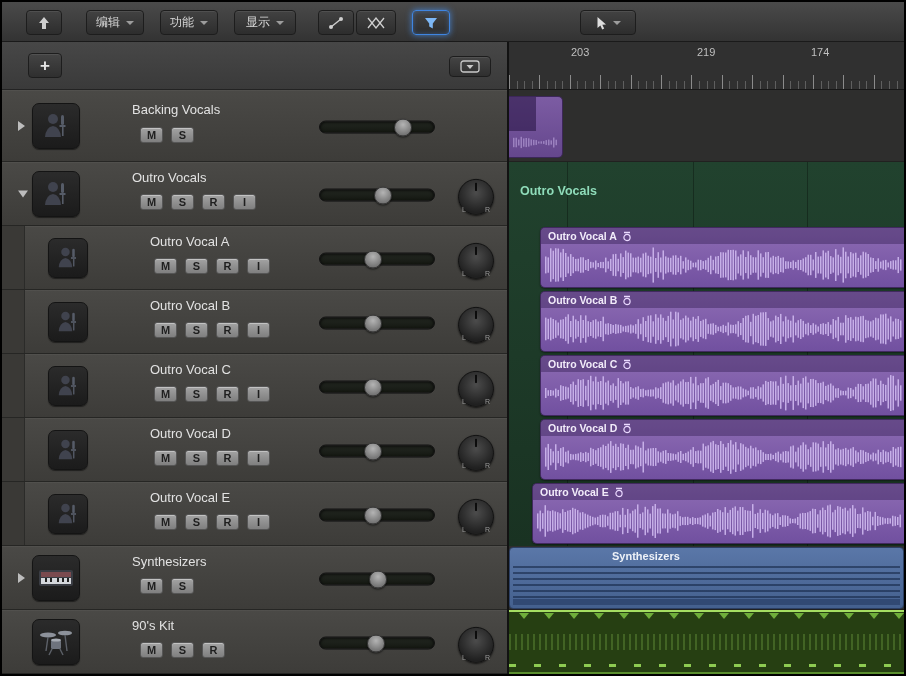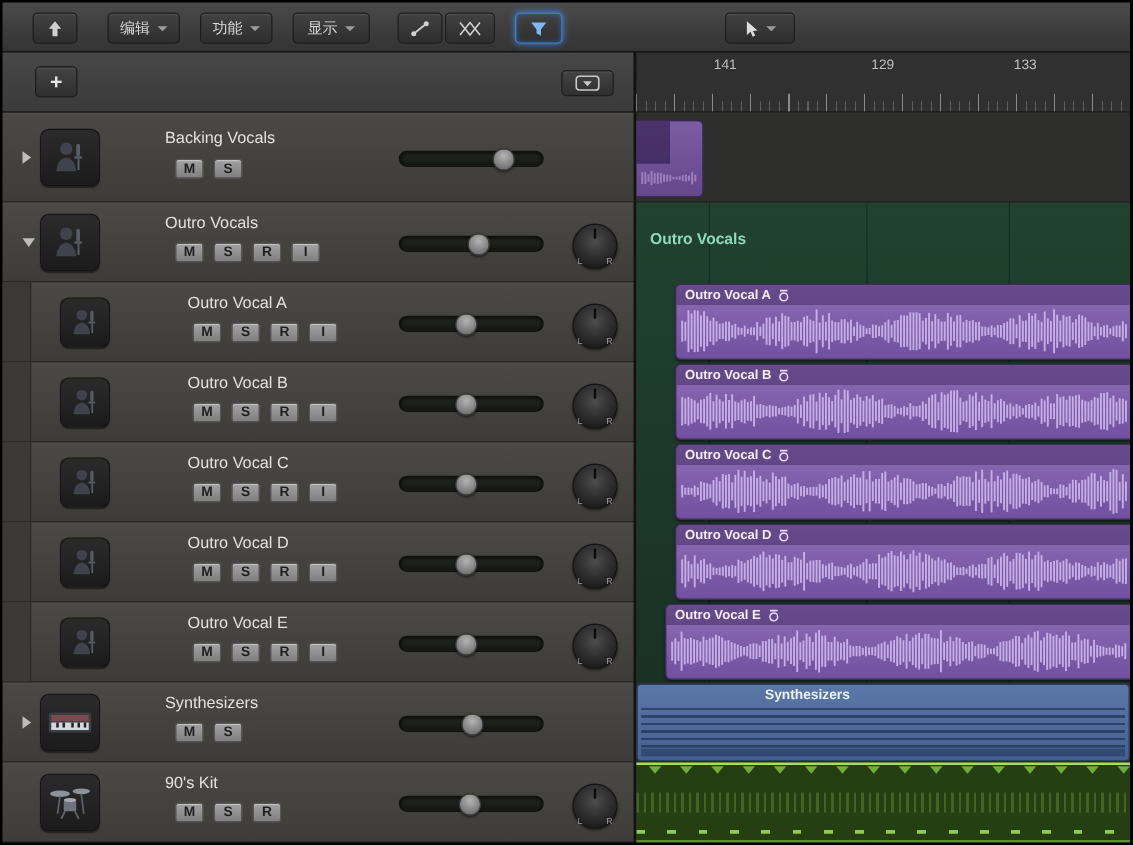--- a/index.html
+++ b/index.html
@@ -400,23 +400,23 @@
           <span class="kl">L</span>
           <span class="kr">R</span>
         </div>
     </div>
   </div>
 
   <div class="divider"></div>
 
   <div class="arrange">
     <div class="ruler">
-      <span class="rnum" style="left:62px">141</span>
-      <span class="rnum" style="left:188px">129</span>
-      <span class="rnum" style="left:302px">133</span>
+      <span class="rnum" style="left:62px">203</span>
+      <span class="rnum" style="left:188px">219</span>
+      <span class="rnum" style="left:302px">174</span>
       <div class="ticks"></div>
     </div>
 
     <div class="lanes">
       <div class="gridline" style="left:58px"></div>
       <div class="gridline" style="left:184px"></div>
       <div class="gridline" style="left:298px"></div>
 
       <div class="lane backing">
         <div class="backing-clip">

